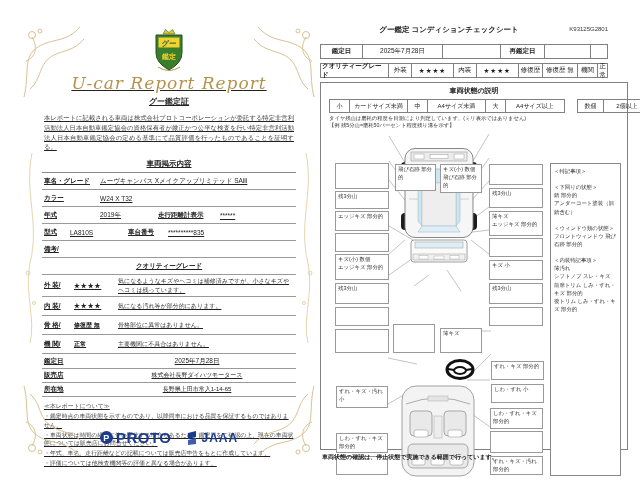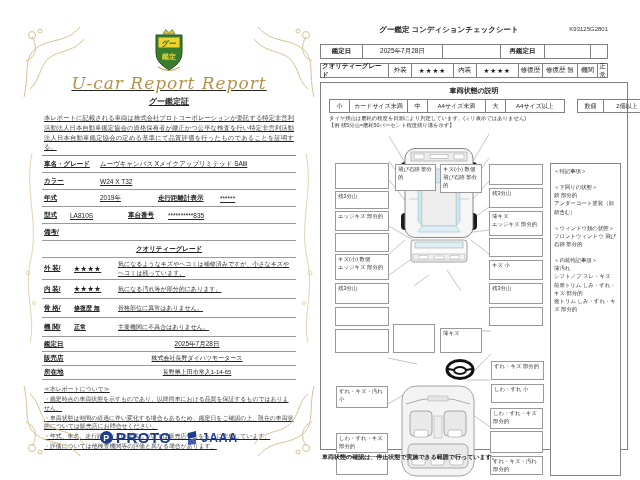--- a/index.html
+++ b/index.html
@@ -124,20 +124,21 @@
       <path d="M4,8 h26 v18 q0,10 -13,17 q-13,-7 -13,-17 z" fill="#3a7d2c" stroke="#24511d" stroke-width="1"></path>
       <rect x="6.5" y="10.5" width="21" height="10" fill="#f2d22e"></rect>
       <text x="17" y="18.5" text-anchor="middle" font-size="7.5" font-weight="bold" fill="#2e6b2e">グー</text>
       <text x="17" y="32" text-anchor="middle" font-size="7" font-weight="bold" fill="#f2d22e">鑑定</text>
       <path d="M6,40 q11,7 22,0" fill="none" stroke="#b5924c" stroke-width="1"></path>
     </svg>
 
     <div class="cert-title">U-car Report Report</div>
     <div class="cert-sub">グー鑑定証</div>
     <div class="cert-body">本レポートに記載される車両は株式会社プロトコーポレーションが委託する特定非営利活動法人日本自動車鑑定協会の資格保有者が厳正かつ公平な検査を行い特定非営利活動法人日本自動車鑑定協会の定める基準にて品質評価を行ったものであることを証明する。</div>
+    <div class="cert-sec">車両掲示内容</div>
 
     <div class="cert-table">
       <div class="crow">
         <span class="clbl">車名・グレード</span>
         <span>ムーヴキャンバス Xメイクアップリミテッド SAⅢ</span>
       </div>
       <div class="crow">
         <span class="clbl">カラー</span>
         <span>W24 X T32</span>
       </div>

